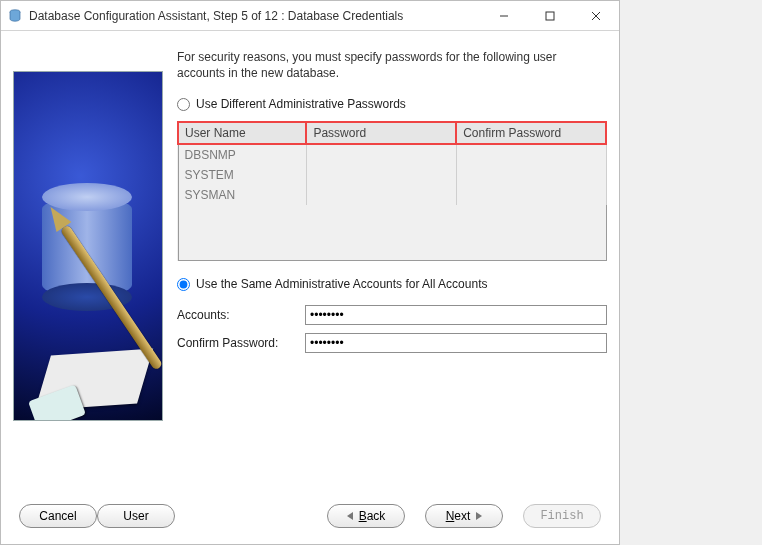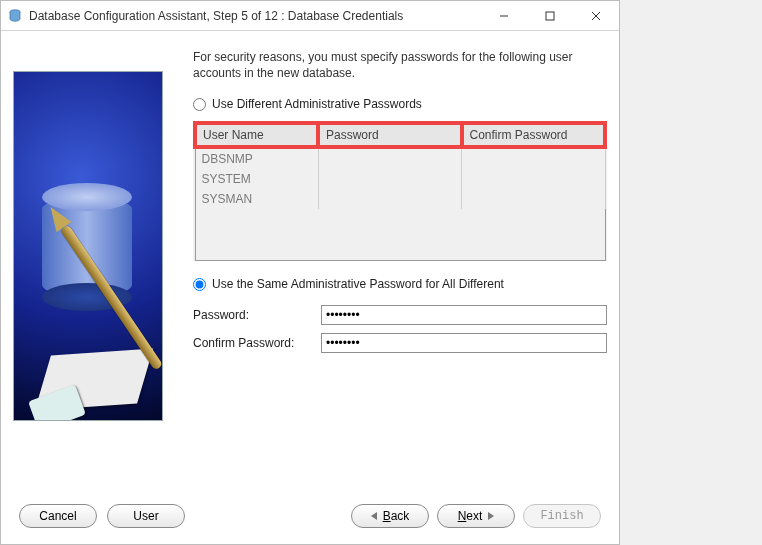--- a/index.html
+++ b/index.html
@@ -53,21 +53,21 @@
 
   .content {
     flex: 1;
     display: flex;
     flex-direction: column;
     padding: 10px 12px 8px 12px;
   }
   .main-row {
     flex: 1;
     display: flex;
-    gap: 30px;
+    gap: 14px;
   }
   .sidebar-img {
     width: 150px;
     height: 350px;
     margin-top: 30px;
     background: radial-gradient(circle at 45% 30%, #3a59d6 0%, #14238d 55%, #02072a 100%);
     border: 1px solid #9aa;
     position: relative;
     overflow: hidden;
   }
@@ -152,21 +152,21 @@
     height: 140px;
     background: #efefef;
     border-collapse: collapse;
     font-size: 12px;
     margin-bottom: 6px;
   }
   .cred-table th {
     text-align: left;
     font-weight: normal;
     background: #e6e6e6;
-    border: 4px solid #ef4444;
+    border: 2px solid #ef4444;
     padding: 3px 6px;
     color: #444;
     height: 18px;
   }
   .cred-table td {
     border-right: 1px solid #cfcfcf;
     padding: 3px 6px;
     color: #7a7a7a;
     height: 18px;
     background:#f0f0f0;
@@ -210,22 +210,22 @@
     padding: 0 14px;
     cursor: pointer;
   }
   .btn[disabled]{
     color:#9a9a9a;
     border-color:#c5c5c5;
     background:#f4f4f4;
     cursor:default;
     font-family:Liberation Mono, monospace;
   }
-  .footer-left { display:flex; gap:10px; }
-  .footer-right { margin-left:auto; display:flex; gap:8px; }
+  .footer-left { display:flex; }
+  .footer-right { margin-left:auto; display:flex; gap:20px; }
   .tri-l, .tri-r {
     display:inline-block; width:0; height:0;
     border-top:4px solid transparent;
     border-bottom:4px solid transparent;
   }
   .tri-l { border-right:6px solid #777; }
   .tri-r { border-left:6px solid #777; }
   .u { text-decoration: underline; }
 </style>
 </head>
@@ -304,25 +304,25 @@
               <td></td>
             </tr>
             <tr class="empty">
                 <td colspan="3"></td>
               </tr>
           </tbody>
         </table>
 
         <label class="radio-row">
           <input type="radio" name="pwd-mode" checked="" style="">
-          <span>Use the Same Administrative Password for All Different</span>
+          <span>Use the Same Administrative Accounts for All Accounts</span>
         </label>
 
         <div class="pwd-grid">
-          <span>Password:</span>
+          <span>Accounts:</span>
           <input type="password" value="********" style="">
           <span>Confirm Password:</span>
           <input type="password" value="********" style="">
         </div>
 
       </div>
     </div>
 
     <div class="footer">
       <div class="footer-left">

